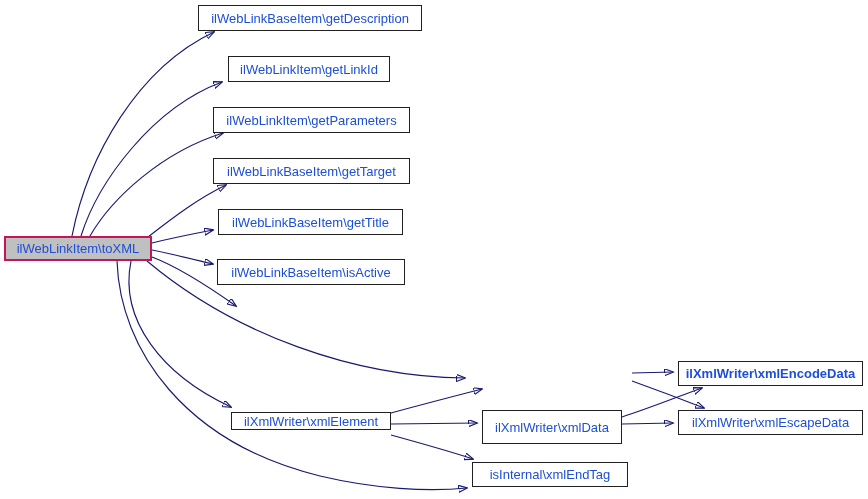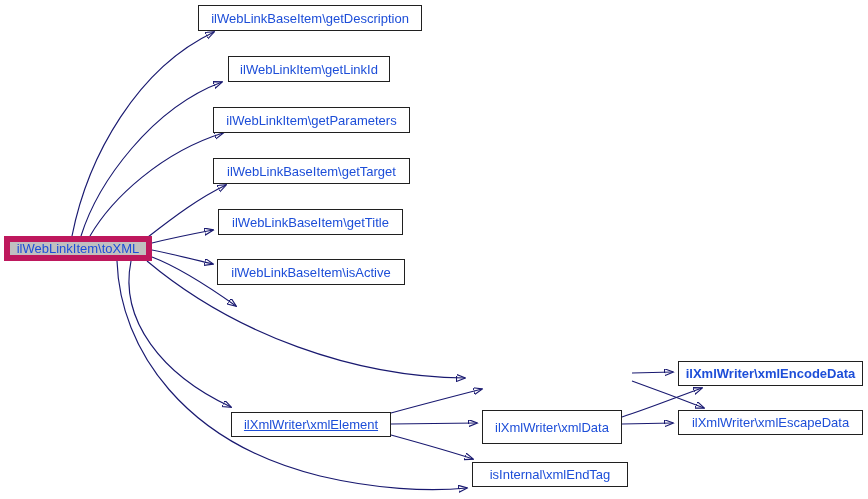--- a/index.html
+++ b/index.html
@@ -36,21 +36,21 @@
     font-size: 13px;
     line-height: 1;
     display: flex;
     align-items: center;
     justify-content: center;
     white-space: nowrap;
     cursor: pointer;
   }
   .node.root {
     background: #c0c0c0;
-    border: 6px solid #be185d;
+    border: 2px solid #be185d;
     cursor: default;
   }
 </style>
 </head>
 <body>
 
 <div class="graph">
 
   <svg class="edge-layer" width="868" height="499" viewBox="0 0 868 499" xmlns="http://www.w3.org/2000/svg">
     <defs>
@@ -77,19 +77,19 @@
     <path d="M 622,424 L 673,423" marker-end="url(#arrow)"></path>
   </svg>
 
   <div class="node root" style="left:4px;   top:236px; width:148px; height:25px;">ilWebLinkItem\toXML</div>
   <div class="node" style="left:198px; top:5px;   width:224px; height:26px;">ilWebLinkBaseItem\getDescription</div>
   <div class="node" style="left:228px; top:56px;  width:162px; height:26px;">ilWebLinkItem\getLinkId</div>
   <div class="node" style="left:213px; top:107px; width:197px; height:26px;">ilWebLinkItem\getParameters</div>
   <div class="node" style="left:213px; top:158px; width:197px; height:26px;">ilWebLinkBaseItem\getTarget</div>
   <div class="node" style="left:218px; top:209px; width:185px; height:26px;">ilWebLinkBaseItem\getTitle</div>
   <div class="node" style="left:217px; top:259px; width:188px; height:26px;text-align:right;">ilWebLinkBaseItem\isActive</div>
-  <div class="node" style="left:231px; top:412px; width:160px; height:25px;text-decoration:underline;">ilXmlWriter\xmlElement</div>
+  <div class="node" style="left:231px; top:412px; width:160px; height:18px;">ilXmlWriter\xmlElement</div>
   <div class="node" style="left:482px; top:410px; width:140px; height:34px;">ilXmlWriter\xmlData</div>
   <div class="node" style="left:472px; top:462px; width:156px; height:25px;">isInternal\xmlEndTag</div>
   <div class="node" style="left:678px; top:361px; width:185px; height:25px;font-weight:bold;">ilXmlWriter\xmlEncodeData</div>
   <div class="node" style="left:678px; top:410px; width:185px; height:25px;">ilXmlWriter\xmlEscapeData</div>
 
 </div>
 
 </body></html>

